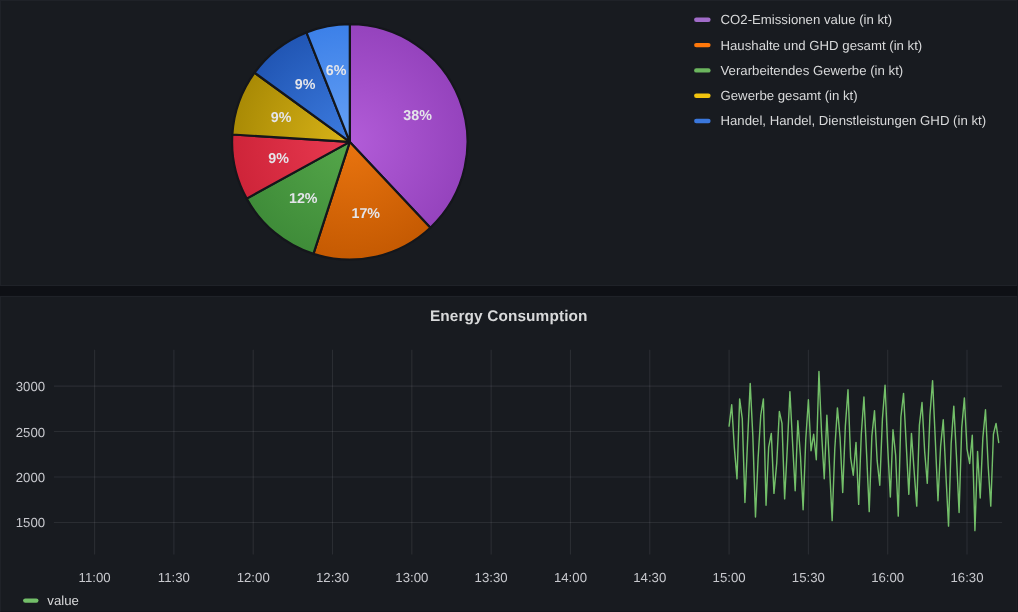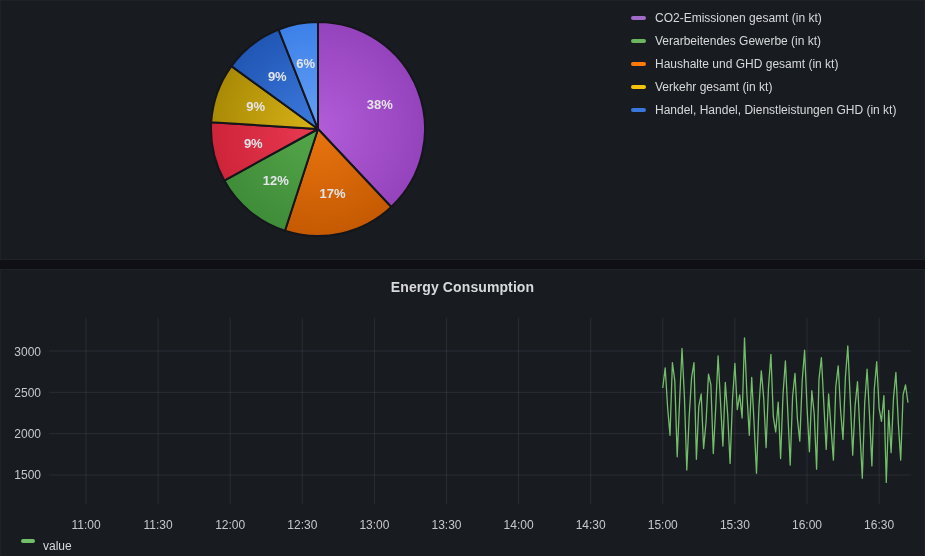--- a/index.html
+++ b/index.html
@@ -23,21 +23,21 @@
   .legend-label { font-size:12px; color:#d8d9da; white-space:nowrap; }
 
   
   .ts-title {
     position:absolute; top:9px; left:0; width:100%; text-align:center;
     font-size:14px; font-weight:700; color:#d8d9da; letter-spacing:.1px;
     cursor:pointer;
   }
   #ts-svg { position:absolute; left:0; top:0; }
   .ts-legend {
-    position:absolute; left:20px; top:269px; display:flex; align-items:flex-start;
+    position:absolute; left:20px; top:269px; display:flex; align-items:center;
     cursor:pointer;
   }
   .ts-legend .legend-dash { width:14px; margin-right:8px; }
   .ts-legend .legend-label { font-size:12px; color:#d8d9da; }
 
   text.tick { fill:#c7c8cd; font-family:"Liberation Sans",sans-serif; font-size:12px; }
   .slice-label {
     fill:#e4e5ea; font-family:"Liberation Sans",sans-serif;
     font-size:13px; font-weight:700;
   }
@@ -88,33 +88,33 @@
       <path d="M 111 111 L 4.21 104.28 A 107 107 0 0 1 24.44 48.11 Z" fill="url(#pg4)" stroke="#14161b" stroke-width="2" stroke-linejoin="round"></path>
       <text x="48.6" y="93.0" text-anchor="middle" class="slice-label">9%</text>
       <path d="M 111 111 L 24.44 48.11 A 107 107 0 0 1 71.61 11.51 Z" fill="url(#pg5)" stroke="#14161b" stroke-width="2" stroke-linejoin="round"></path>
       <text x="70.3" y="63.1" text-anchor="middle" class="slice-label">9%</text>
       <path d="M 111 111 L 71.61 11.51 A 107 107 0 0 1 111.00 4.00 Z" fill="url(#pg6)" stroke="#14161b" stroke-width="2" stroke-linejoin="round"></path>
       <text x="98.6" y="50.3" text-anchor="middle" class="slice-label">6%</text>
     </svg>
   <div class="pie-legend" id="pie-legend">
       <div class="legend-row">
         <span class="legend-dash" style="background: rgb(161, 108, 201);"></span>
-        <span class="legend-label">CO2-Emissionen gesamt (in kt)</span>
+        <span class="legend-label">CO2-Emissionen value (in kt)</span>
+      </div>
+      <div class="legend-row">
+        <span class="legend-dash" style="background: rgb(255, 120, 10);"></span>
+        <span class="legend-label">Haushalte und GHD gesamt (in kt)</span>
       </div>
       <div class="legend-row">
         <span class="legend-dash" style="background: rgb(107, 181, 94);"></span>
         <span class="legend-label">Verarbeitendes Gewerbe (in kt)</span>
       </div>
       <div class="legend-row">
-        <span class="legend-dash" style="background: rgb(255, 120, 10);"></span>
-        <span class="legend-label">Haushalte und GHD gesamt (in kt)</span>
-      </div>
-      <div class="legend-row">
         <span class="legend-dash" style="background: rgb(242, 196, 14);"></span>
-        <span class="legend-label">Verkehr gesamt (in kt)</span>
+        <span class="legend-label">Gewerbe gesamt (in kt)</span>
       </div>
       <div class="legend-row">
         <span class="legend-dash" style="background: rgb(58, 119, 220);"></span>
         <span class="legend-label">Handel, Handel, Dienstleistungen GHD (in kt)</span>
       </div>
     </div>
 </div>
 
 <div class="panel" id="ts-panel">
   <div class="ts-title">Energy Consumption</div>

